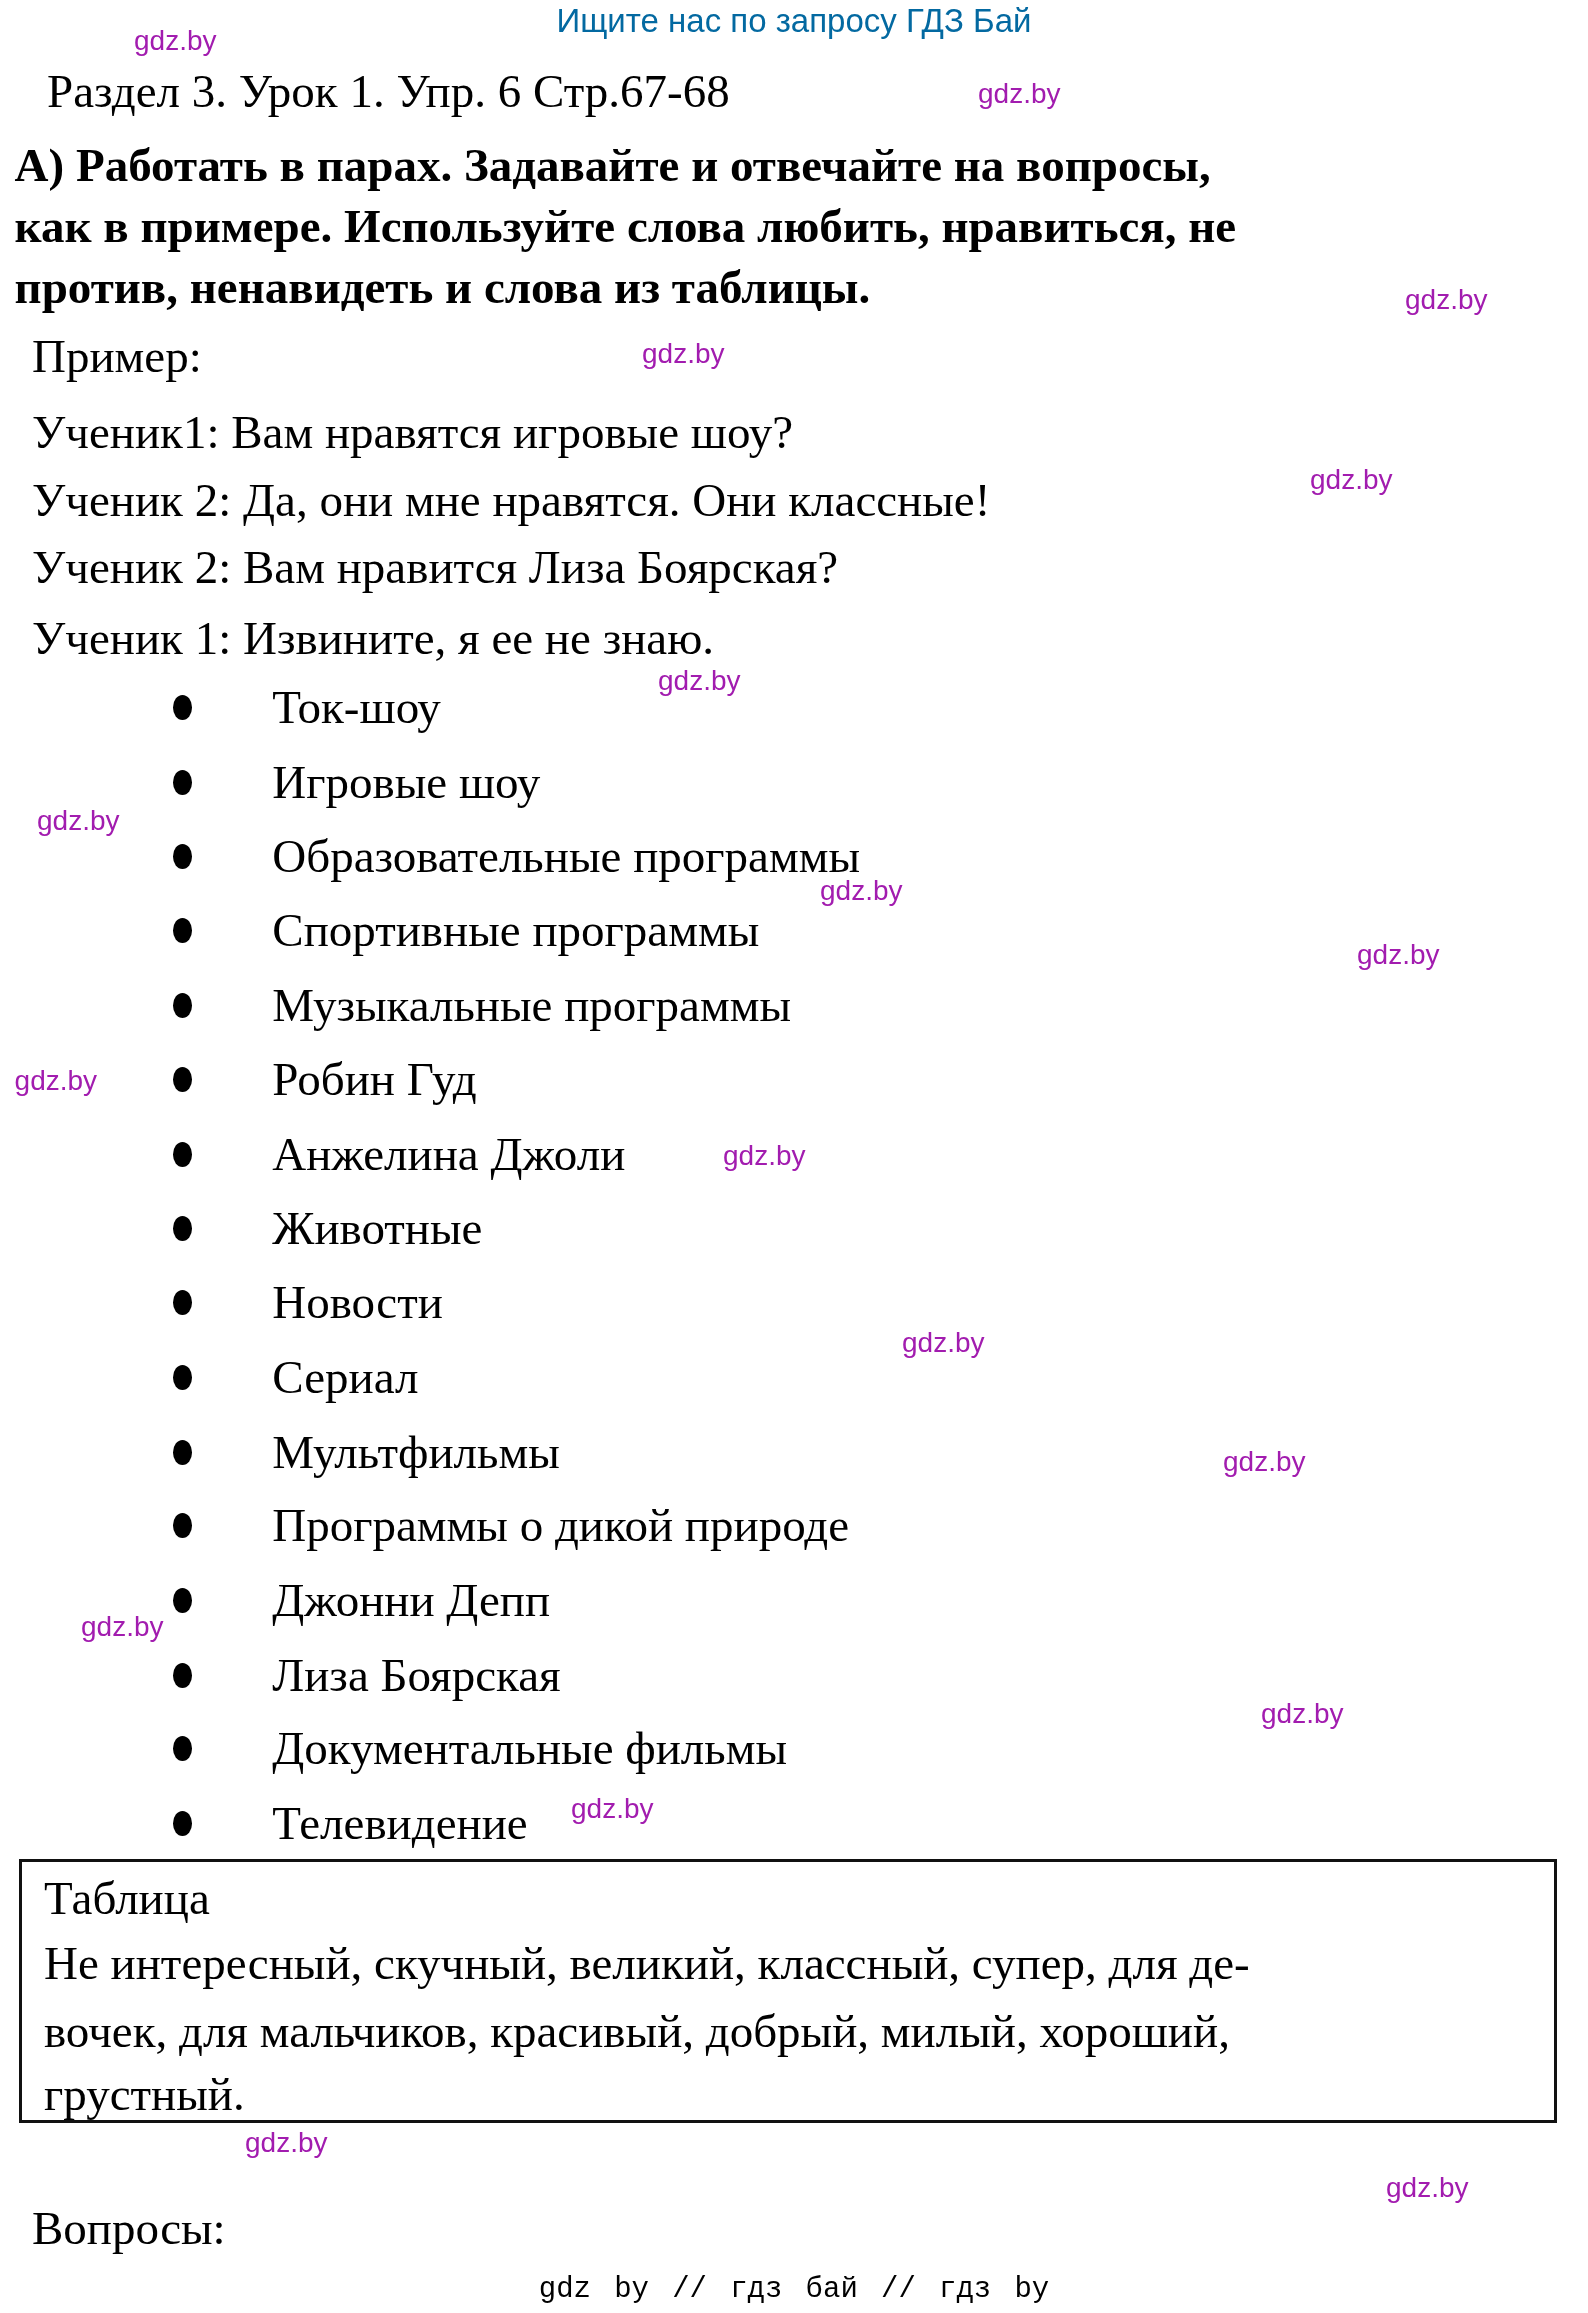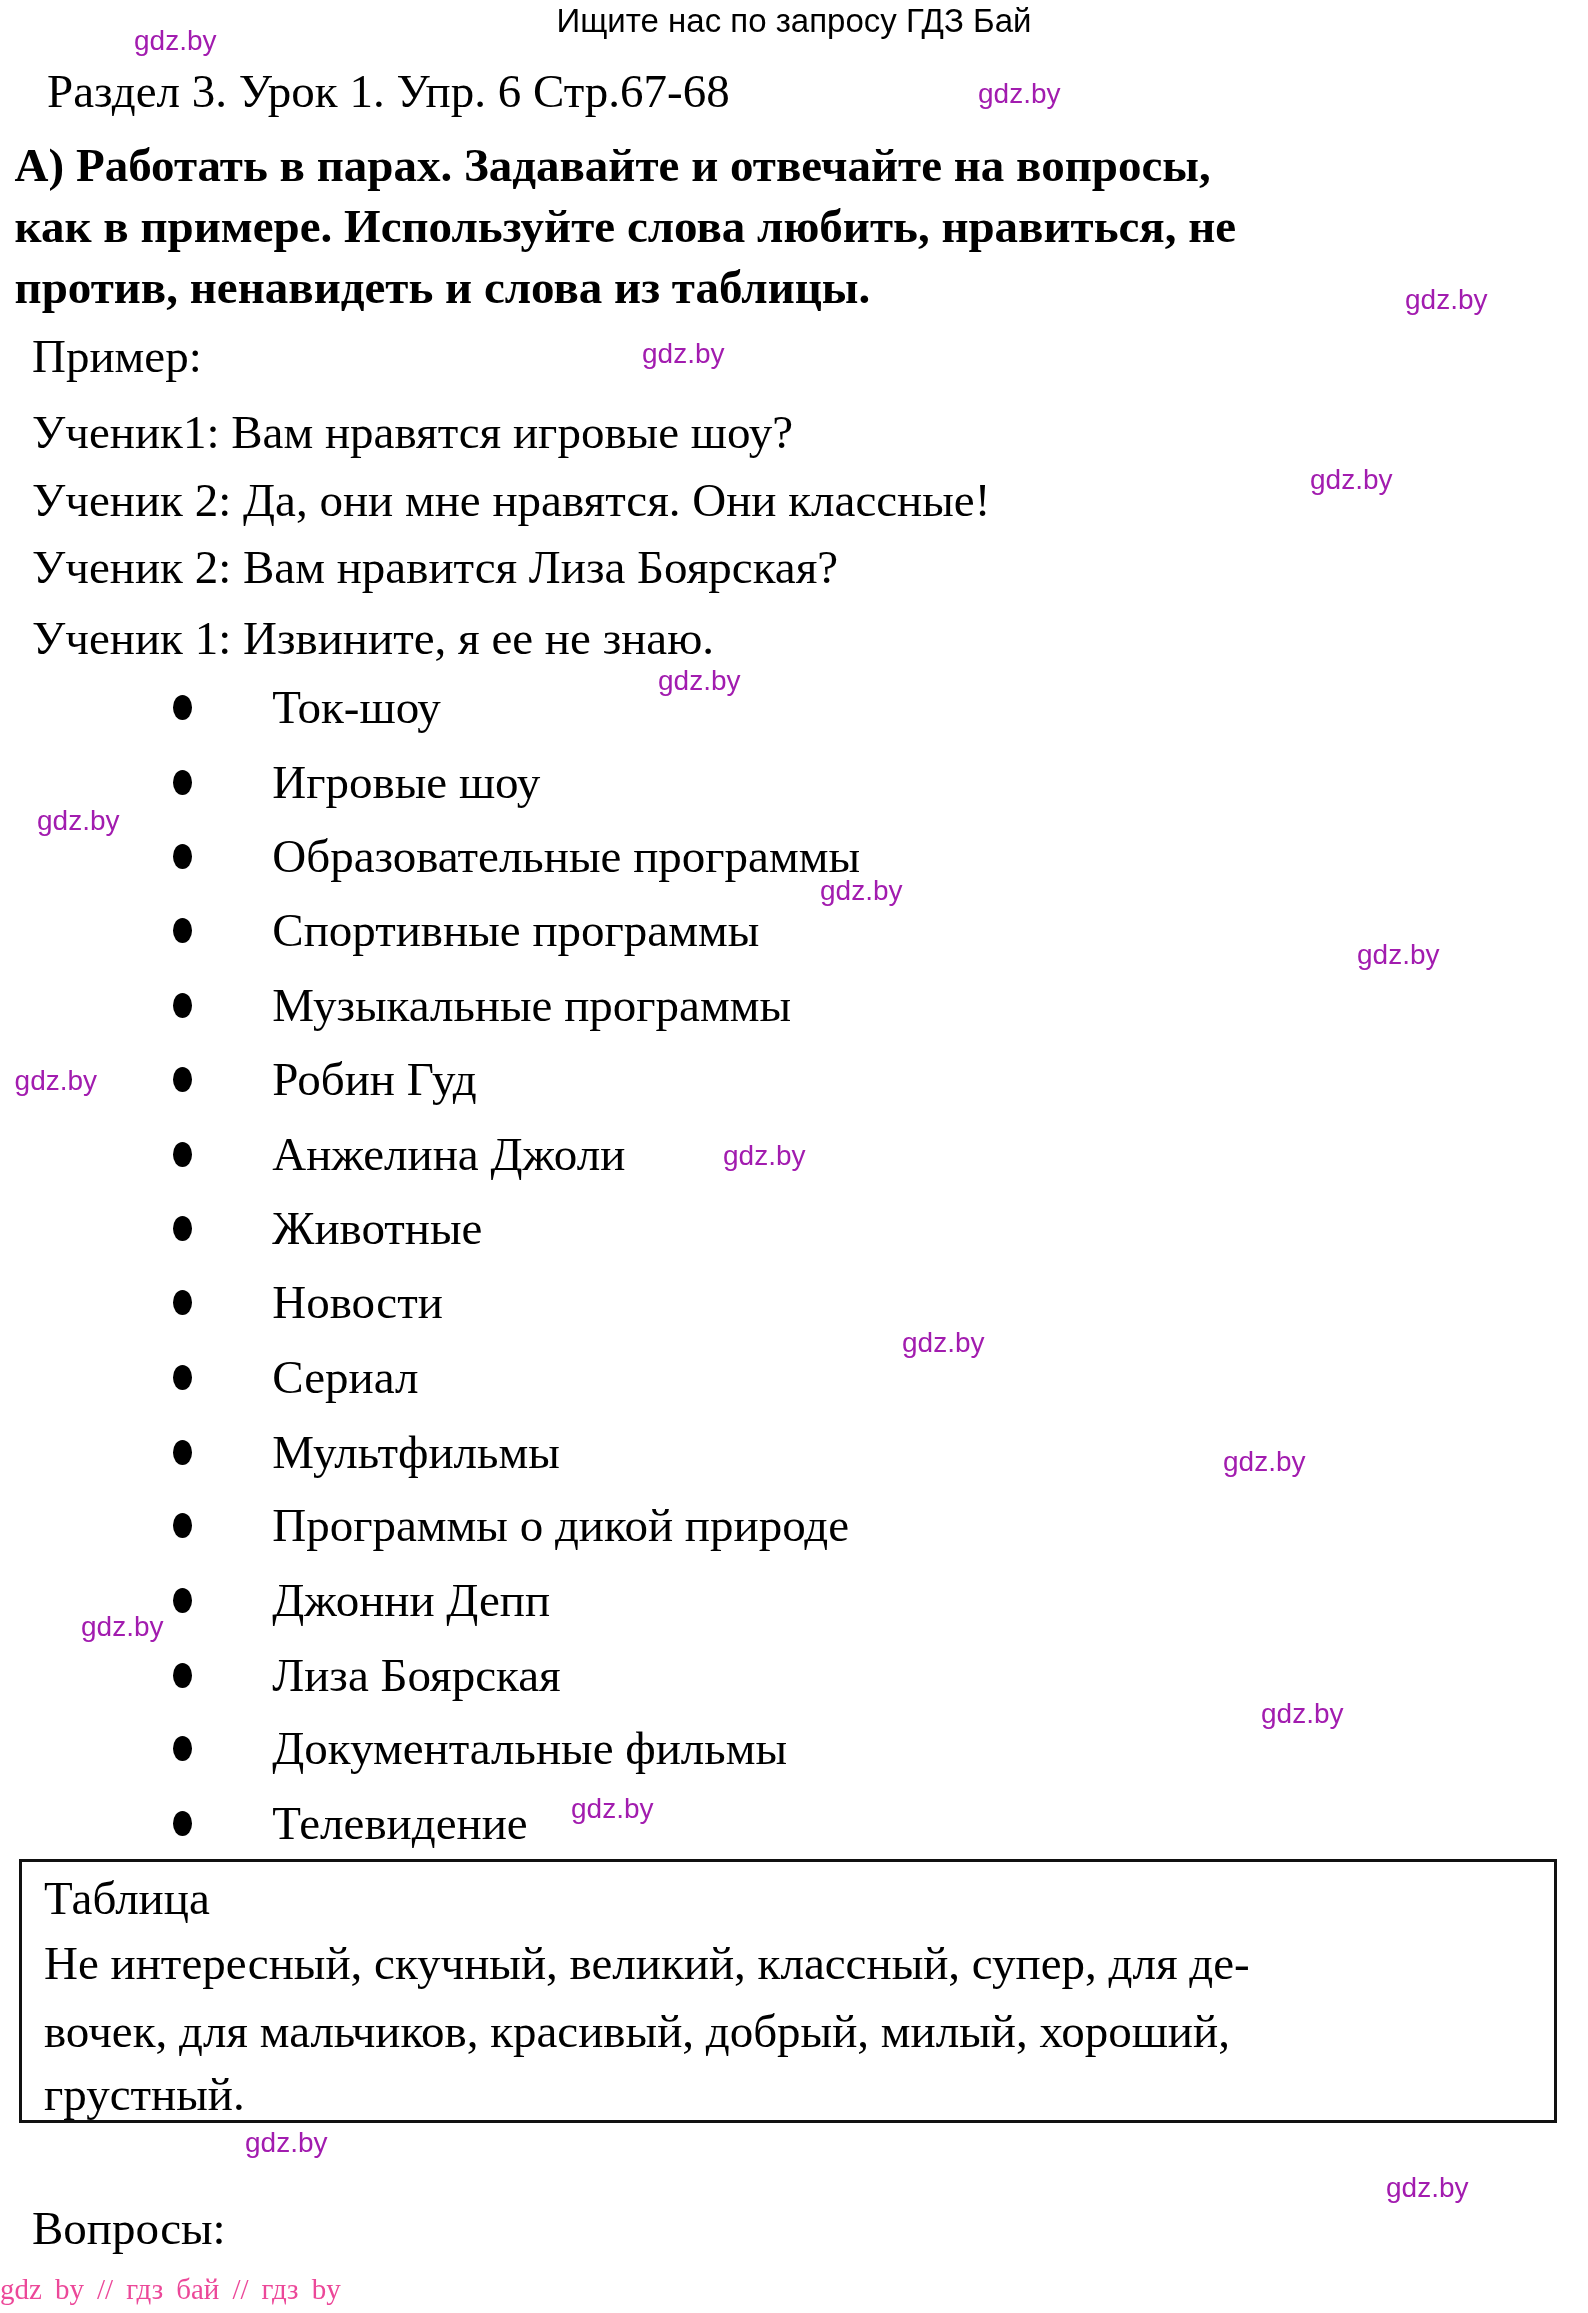--- a/index.html
+++ b/index.html
@@ -12,21 +12,21 @@
     font-family: "Liberation Serif", "DejaVu Serif", serif;
     color: #000;
   }
   .promo {
     position: absolute;
     top: 1.9px; left: 0;
     width: 100%;
     text-align: center;
     font-family: "Liberation Sans", "DejaVu Sans", sans-serif;
     font-size: 33px;
-    color: #000000;
+    color: #0369a1;
   }
   .wm {
     position: absolute;
     font-family: "Liberation Sans", "DejaVu Sans", sans-serif;
     font-size: 28px;
     color: #a21caf;
     white-space: nowrap;
   }
   .title {
     position: absolute;
@@ -84,24 +84,24 @@
   .questions {
     position: absolute;
     left: 32px; top: 2201px;
     font-size: 47px;
     white-space: nowrap;
   }
   .footer {
     position: absolute;
     top: 2273px; left: 0;
     width: 100%;
-    text-align: left;
-    font-family: Liberation Serif, serif;
+    text-align: center;
+    font-family: Liberation Mono, monospace;
     font-size: 29px;
-    color: #ec4899;
+    color: #000000;
     word-spacing: 5.8px;
   }
 </style>
 </head>
 <body>
 
 <div class="page">
 
   <div class="promo">Ищите нас по запросу ГДЗ Бай</div>
 

